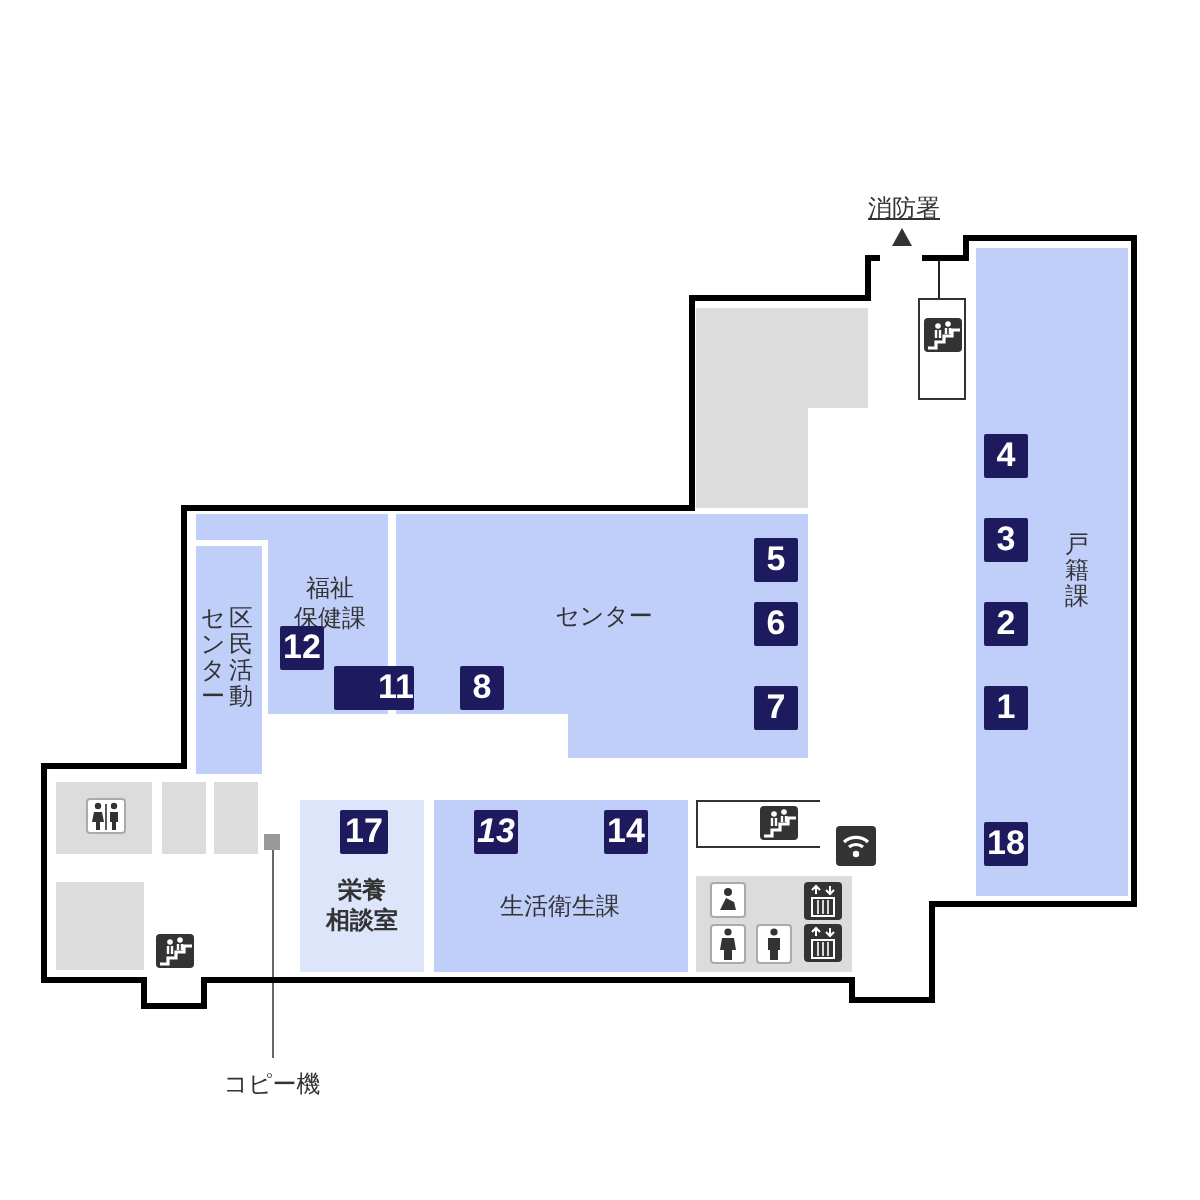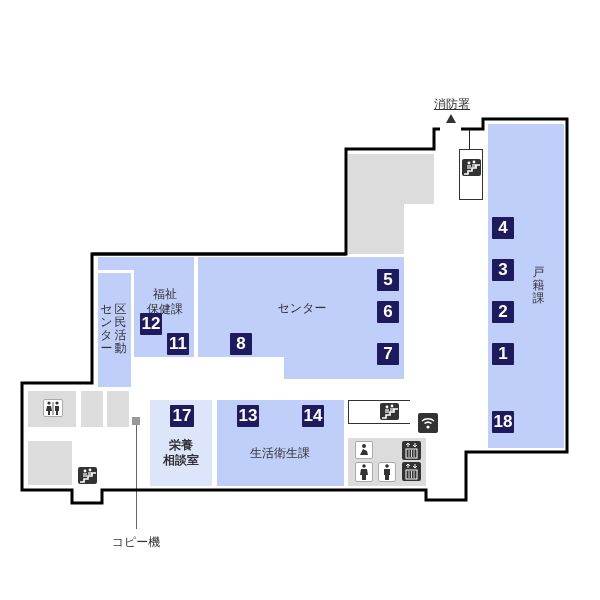--- a/index.html
+++ b/index.html
@@ -39,21 +39,21 @@
 
 <div class="abs" style="left:98px;top:270px;width:36px;height:3px;background:#fff;"></div>
 <div class="abs" style="left:131px;top:270px;width:3px;height:117px;background:#fff;"></div>
 <div class="room" style="left:98px;top:273px;width:33px;height:114px;"></div>
 <div class="vlbl" style="left:114px;top:303px;">区民活動</div>
 <div class="vlbl" style="left:100px;top:303px;">センター</div>
 
 <div class="lbl" style="left:140px;top:287px;width:50px;font-family:Liberation Serif, serif;">福祉</div>
 <div class="lbl" style="left:140px;top:302px;width:50px;">保健課</div>
 <div class="badge" style="left:140px;top:313px;width:22px;">12</div>
-<div class="badge" style="left:167px;top:333px;width:22px;">11</div>
+<div class="badge" style="left:167px;top:333px;width:40px;text-align:right;">11</div>
 
 <div class="lbl" style="left:262px;top:301px;width:80px;">センター</div>
 <div class="badge" style="left:377px;top:269px;width:22px;">5</div>
 <div class="badge" style="left:377px;top:301px;width:22px;">6</div>
 <div class="badge" style="left:377px;top:343px;width:22px;">7</div>
 <div class="badge" style="left:230px;top:333px;width:22px;">8</div>
 
 <div class="gray" style="left:28px;top:391px;width:48px;height:36px;"></div>
 <div class="gray" style="left:81px;top:391px;width:22px;height:36px;"></div>
 <div class="gray" style="left:107px;top:391px;width:22px;height:36px;"></div>
@@ -81,21 +81,21 @@
       <path d="M11 5v3M13 5v3" stroke="#fff" stroke-width="1.2"></path>
     </svg>
 </div>
 
 <div class="room-light" style="left:150px;top:400px;width:62px;height:86px;"></div>
 <div class="badge" style="left:170px;top:405px;width:24px;">17</div>
 <div class="lbl" style="left:156px;top:438px;width:50px;font-weight:bold;">栄養</div>
 <div class="lbl" style="left:156px;top:453px;width:50px;font-weight:bold;">相談室</div>
 
 <div class="room" style="left:217px;top:400px;width:127px;height:86px;"></div>
-<div class="badge" style="left:237px;top:405px;width:22px;">13</div>
+<div class="badge" style="left:237px;top:405px;width:22px;font-style:italic;">13</div>
 <div class="badge" style="left:302px;top:405px;width:22px;">14</div>
 <div class="lbl" style="left:240px;top:446px;width:80px;">生活衛生課</div>
 
 <div class="abs" style="left:348px;top:400px;width:62px;height:24px;border:1px solid #333;border-right:none;box-sizing:border-box;background:#fff;"></div>
 <div class="icon-dark" style="left:380px;top:403px;width:19px;height:17px;">
   <svg width="19" height="17" viewBox="0 0 19 17">
       <path d="M2 15h4v-3h4v-3h4v-3h4" stroke="#fff" stroke-width="1.6" fill="none"></path>
       <circle cx="7" cy="4" r="1.4" fill="#fff"></circle>
       <path d="M6 6v4M8 6v4" stroke="#fff" stroke-width="1.2"></path>
       <circle cx="12" cy="3" r="1.4" fill="#fff"></circle>

